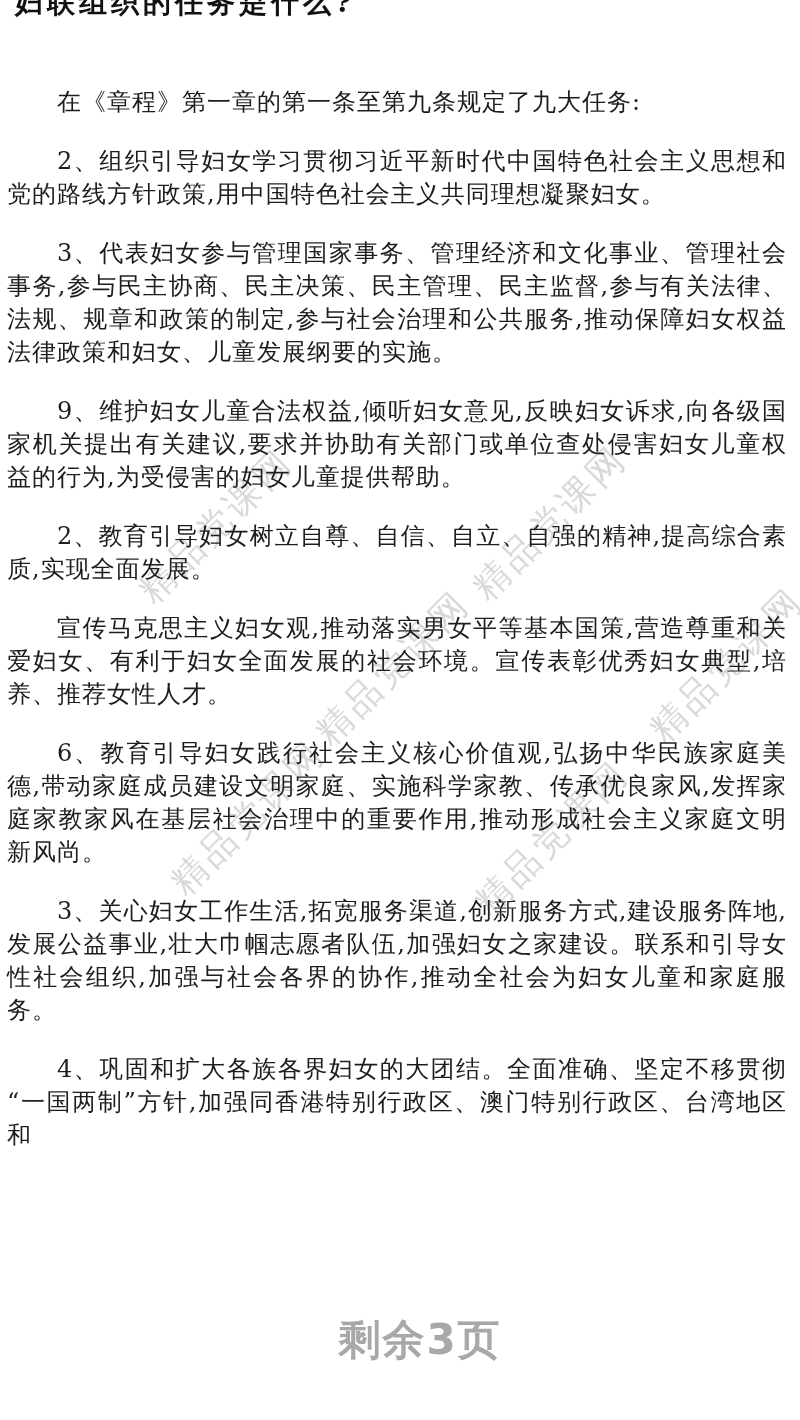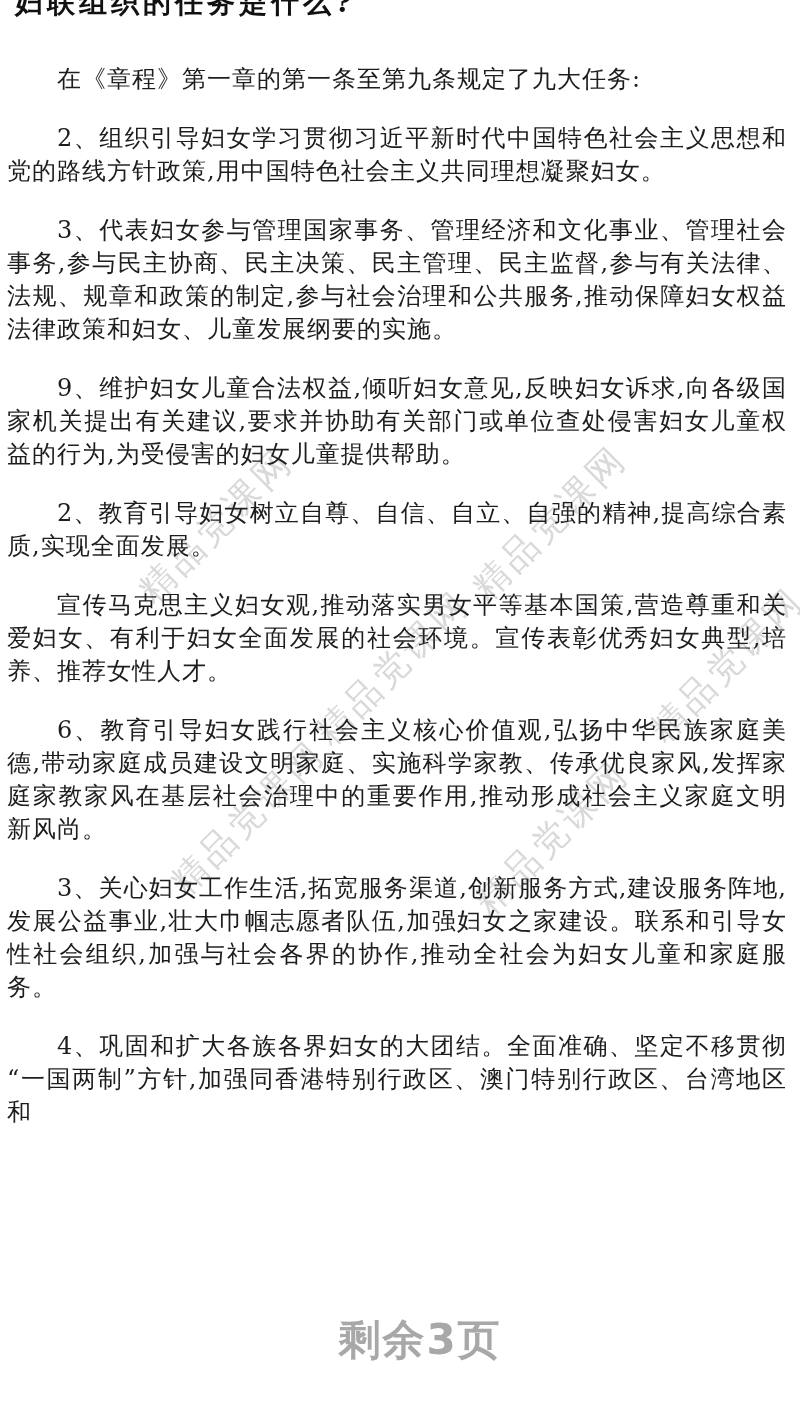--- a/index.html
+++ b/index.html
@@ -48,21 +48,21 @@
   .para {
     margin: 26px 0 0 0;
     font-size: 24px;
     line-height: 33px;
     letter-spacing: 1px;
     text-indent: 50px;
     text-align: justify;
     text-justify: inter-character;
     color: #1d1d1d;
   }
-  .para.intro { margin-top: 43px; }
+  .para.intro { margin-top: 66px; }
   
   .footer {
     position: absolute;
     left: 0;
     right: 0;
     top: 1316px;
     z-index: 1;
     display: flex;
     justify-content: center;
     gap: 58px;

